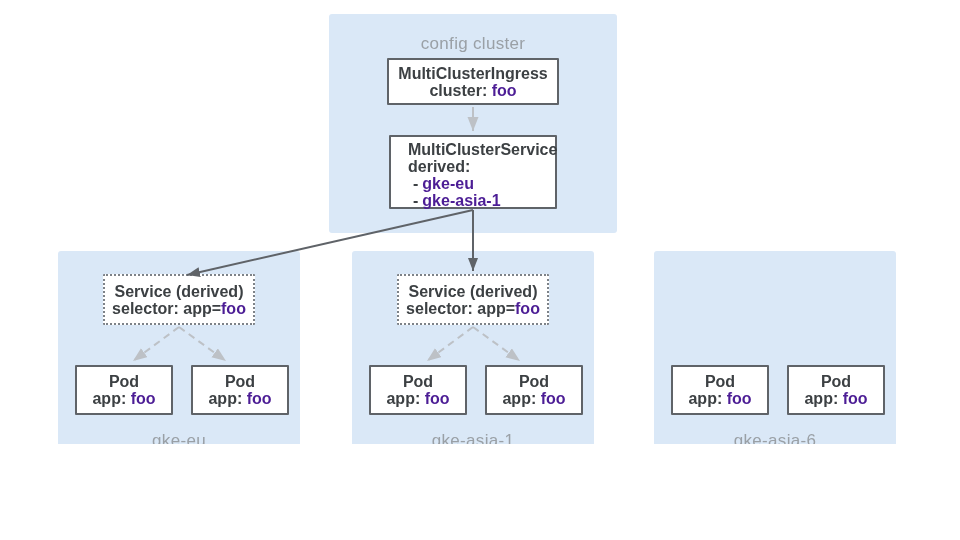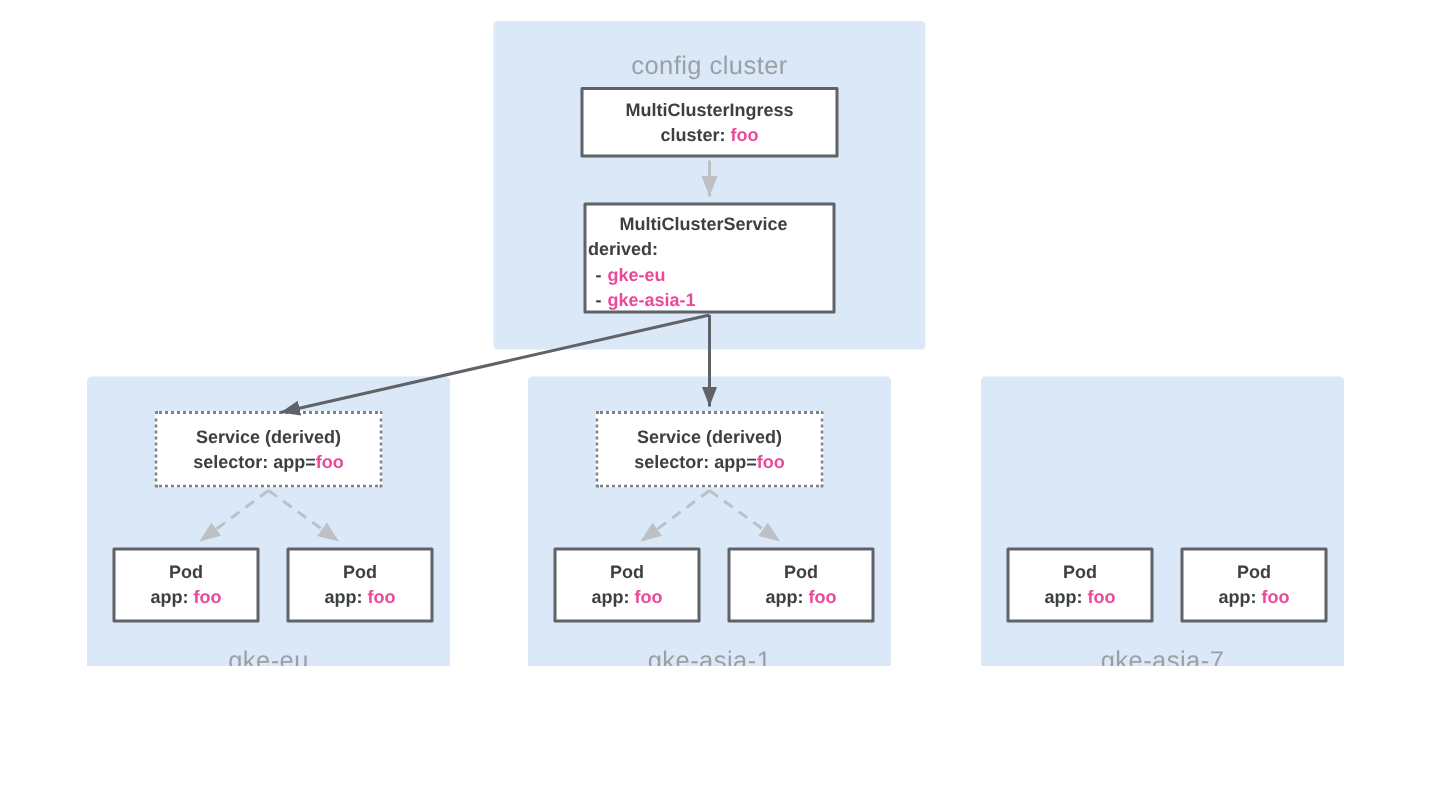--- a/index.html
+++ b/index.html
@@ -11,26 +11,26 @@
   .panel {
     position: absolute; background: #dae8f7; border-radius: 3px;
   }
   .panel-label {
     position: absolute; left: 0; width: 100%; text-align: center;
     color: #9aa0a6; font-size: 17px; letter-spacing: 0.3px;
   }
   .node {
     position: absolute; background: #ffffff;
     border: 2px solid #5f6368; box-sizing: border-box;
-    color: #3c4043; font-size: 12px; font-weight: bold;
+    color: #3c4043; font-size: 16px; font-weight: bold;
     text-align: center; line-height: 17px; border-radius: 1px;
   }
-  .node .blue { color: #ec4899; }
+  .node .blue { color: #4c1d95; }
   .node-col { display: flex; flex-direction: column; justify-content: center; }
-  .mcs { text-align: left; padding: 4px 0 0 1px; }
+  .mcs { text-align: left; padding: 4px 0 0 17px; }
   .mcs .mcs-title { text-align: center; padding-right: 9px; }
   .mcs .mcs-item { padding-left: 5px; }
   .mcs .dash { margin-right: 4px; color: #3c4043; }
   .service {
     border-style: dotted; border-width: 2px; border-color: #7d8288;
   }
   .arrows {
     position: absolute; left: 0; top: 0; z-index: 10; pointer-events: none;
   }
 </style>
@@ -89,21 +89,21 @@
 
   <div class="panel" style="left:654px; top:251px; width:242px; height:209px;">
     <div class="node node-col" style="left:17px; top:114px; width:98px; height:50px;">
       <div>Pod</div>
       <div><span>app: </span><span class="blue">foo</span></div>
     </div>
     <div class="node node-col" style="left:133px; top:114px; width:98px; height:50px;">
       <div>Pod</div>
       <div><span>app: </span><span class="blue">foo</span></div>
     </div>
-    <div class="panel-label" style="bottom:9px;">gke-asia-7</div>
+    <div class="panel-label" style="bottom:9px;">gke-asia-6</div>
   </div>
 
   <svg class="arrows" width="960" height="540" viewBox="0 0 960 540">
     <defs>
       <marker id="head-dark" markerUnits="userSpaceOnUse" markerWidth="14" markerHeight="11" refX="13" refY="5" orient="auto">
         <path d="M0,0 L13,5 L0,10 z" fill="#5f6368"></path>
       </marker>
       <marker id="head-light" markerUnits="userSpaceOnUse" markerWidth="15" markerHeight="12" refX="14" refY="5.5" orient="auto">
         <path d="M0,0 L14,5.5 L0,11 z" fill="#bdc1c6"></path>
       </marker>

